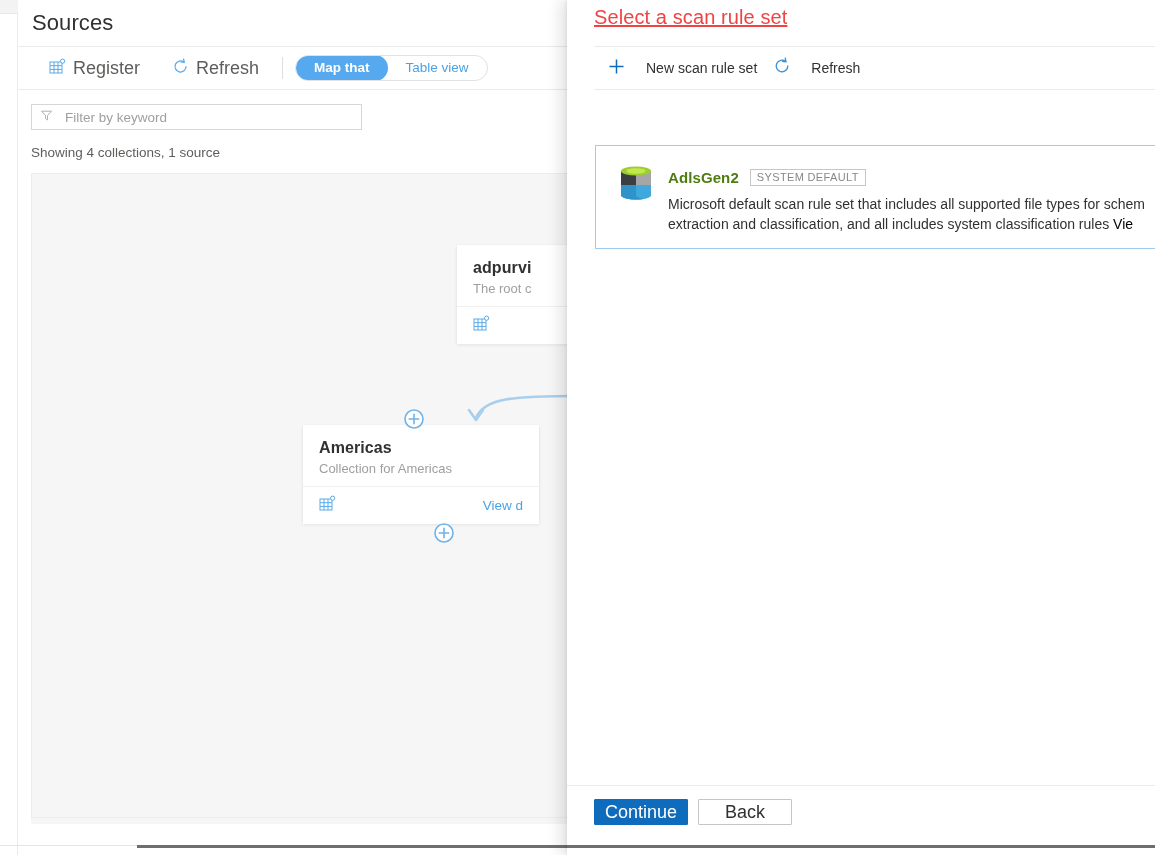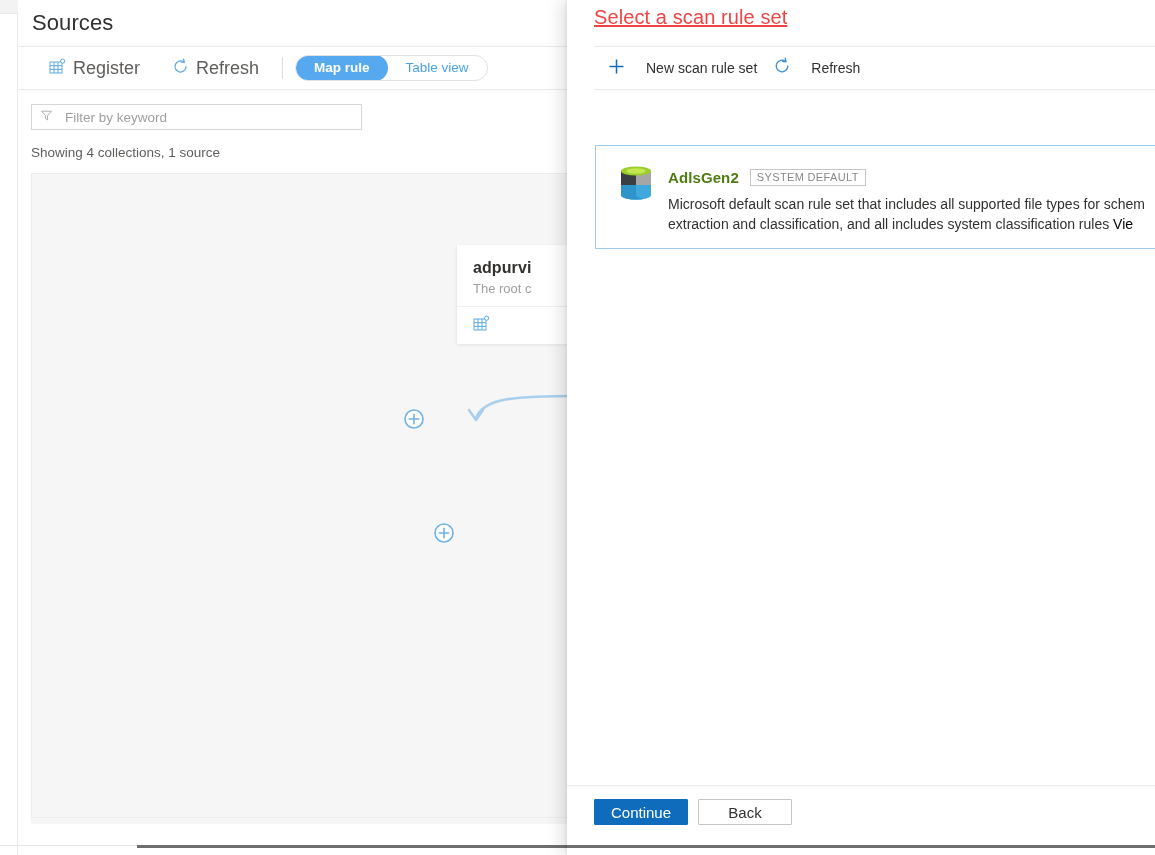--- a/index.html
+++ b/index.html
@@ -241,21 +241,21 @@
     position: absolute; left: 0; top: 785px;
     width: 588px; height: 1px; background: #ebebeb;
   }
   .panel-footer {
     position: absolute; left: 27px; top: 799px;
     display: flex; align-items: center; gap: 10px;
   }
   .btn {
     height: 26px;
     min-width: 94px;
-    font-size: 15px;
+    font-size: 18px;
     font-family: "Liberation Sans", sans-serif;
     display: inline-flex; align-items: center; justify-content: center;
     cursor: pointer;
     border-radius: 1px;
   }
   .btn-primary { background: #0f6cbd; color: #ffffff; border: 1px solid #0f6cbd; }
   .btn-default { background: #ffffff; color: #323130; border: 1px solid #c5c5c5; }
   .panel-bottom-rule {
     position: absolute; left: 0; top: 845px;
     width: 588px; height: 1px; background: #e5e5e5;
@@ -301,21 +301,21 @@
             <path d="M14 8.5a5.5 5.5 0 1 1-2.1-4.33" fill="none" stroke="#5aa9e8" stroke-width="1.25" stroke-linecap="round"></path>
             <path d="M11.6 1.2 L12.3 4.5 L9.1 4.0" fill="none" stroke="#5aa9e8" stroke-width="1.25" stroke-linecap="round" stroke-linejoin="round"></path>
           </svg>
         </span>
         <span class="cmd-label">Refresh</span>
       </div>
 
       <div class="cmd-sep"></div>
 
       <div class="pivot">
-        <div class="pivot-item active">Map rule</div>
+        <div class="pivot-item active">Map that</div>
         <div class="pivot-item">Table view</div>
       </div>
     </div>
     <div class="cmdbar-rule"></div>
 
     <div class="filter-box">
       <span>
         <svg width="13" height="13" viewBox="0 0 13 13">
           <path d="M1.5 2.2 h10 l-4 4.3 v4.4 l-2 -1.4 v-3 z" fill="none" stroke="#b3b0ad" stroke-width="1"></path>
         </svg>
@@ -346,20 +346,39 @@
             <line x1="1" y1="11.4" x2="13" y2="11.4" stroke="#5aa9e8" stroke-width="1"></line>
             <line x1="5" y1="4" x2="5" y2="15" stroke="#5aa9e8" stroke-width="1"></line>
             <line x1="9" y1="4" x2="9" y2="15" stroke="#5aa9e8" stroke-width="1"></line>
             <circle cx="13.6" cy="3.2" r="2.1" fill="#ffffff" stroke="#5aa9e8" stroke-width="1"></circle>
           </svg>
         </span>
         <span class="cc-link"></span>
       </div>
     </div>
 
+    <div class="coll-card" id="card-americas">
+      <div class="cc-body">
+        <div class="cc-title">Americas</div>
+        <div class="cc-sub">Collection for Americas</div>
+      </div>
+      <div class="cc-foot">
+        <span>
+          <svg width="17" height="17" viewBox="0 0 17 17">
+            <rect x="1" y="4" width="12" height="11" fill="none" stroke="#5aa9e8" stroke-width="1"></rect>
+            <line x1="1" y1="7.7" x2="13" y2="7.7" stroke="#5aa9e8" stroke-width="1"></line>
+            <line x1="1" y1="11.4" x2="13" y2="11.4" stroke="#5aa9e8" stroke-width="1"></line>
+            <line x1="5" y1="4" x2="5" y2="15" stroke="#5aa9e8" stroke-width="1"></line>
+            <line x1="9" y1="4" x2="9" y2="15" stroke="#5aa9e8" stroke-width="1"></line>
+            <circle cx="13.6" cy="3.2" r="2.1" fill="#ffffff" stroke="#5aa9e8" stroke-width="1"></circle>
+          </svg>
+        </span>
+        <span class="cc-link">View d</span>
+      </div>
+    </div>
 
     <div class="plus-circle" id="plus-top">
       <svg width="22" height="22" viewBox="0 0 22 22">
         <circle cx="11" cy="11" r="9" fill="#ffffff" stroke="#6fb3e8" stroke-width="1.6"></circle>
         <line x1="11" y1="6.2" x2="11" y2="15.8" stroke="#6fb3e8" stroke-width="1.6" stroke-linecap="round"></line>
         <line x1="6.2" y1="11" x2="15.8" y2="11" stroke="#6fb3e8" stroke-width="1.6" stroke-linecap="round"></line>
       </svg>
     </div>
     <div class="plus-circle" id="plus-americas">
       <svg width="22" height="22" viewBox="0 0 22 22">

